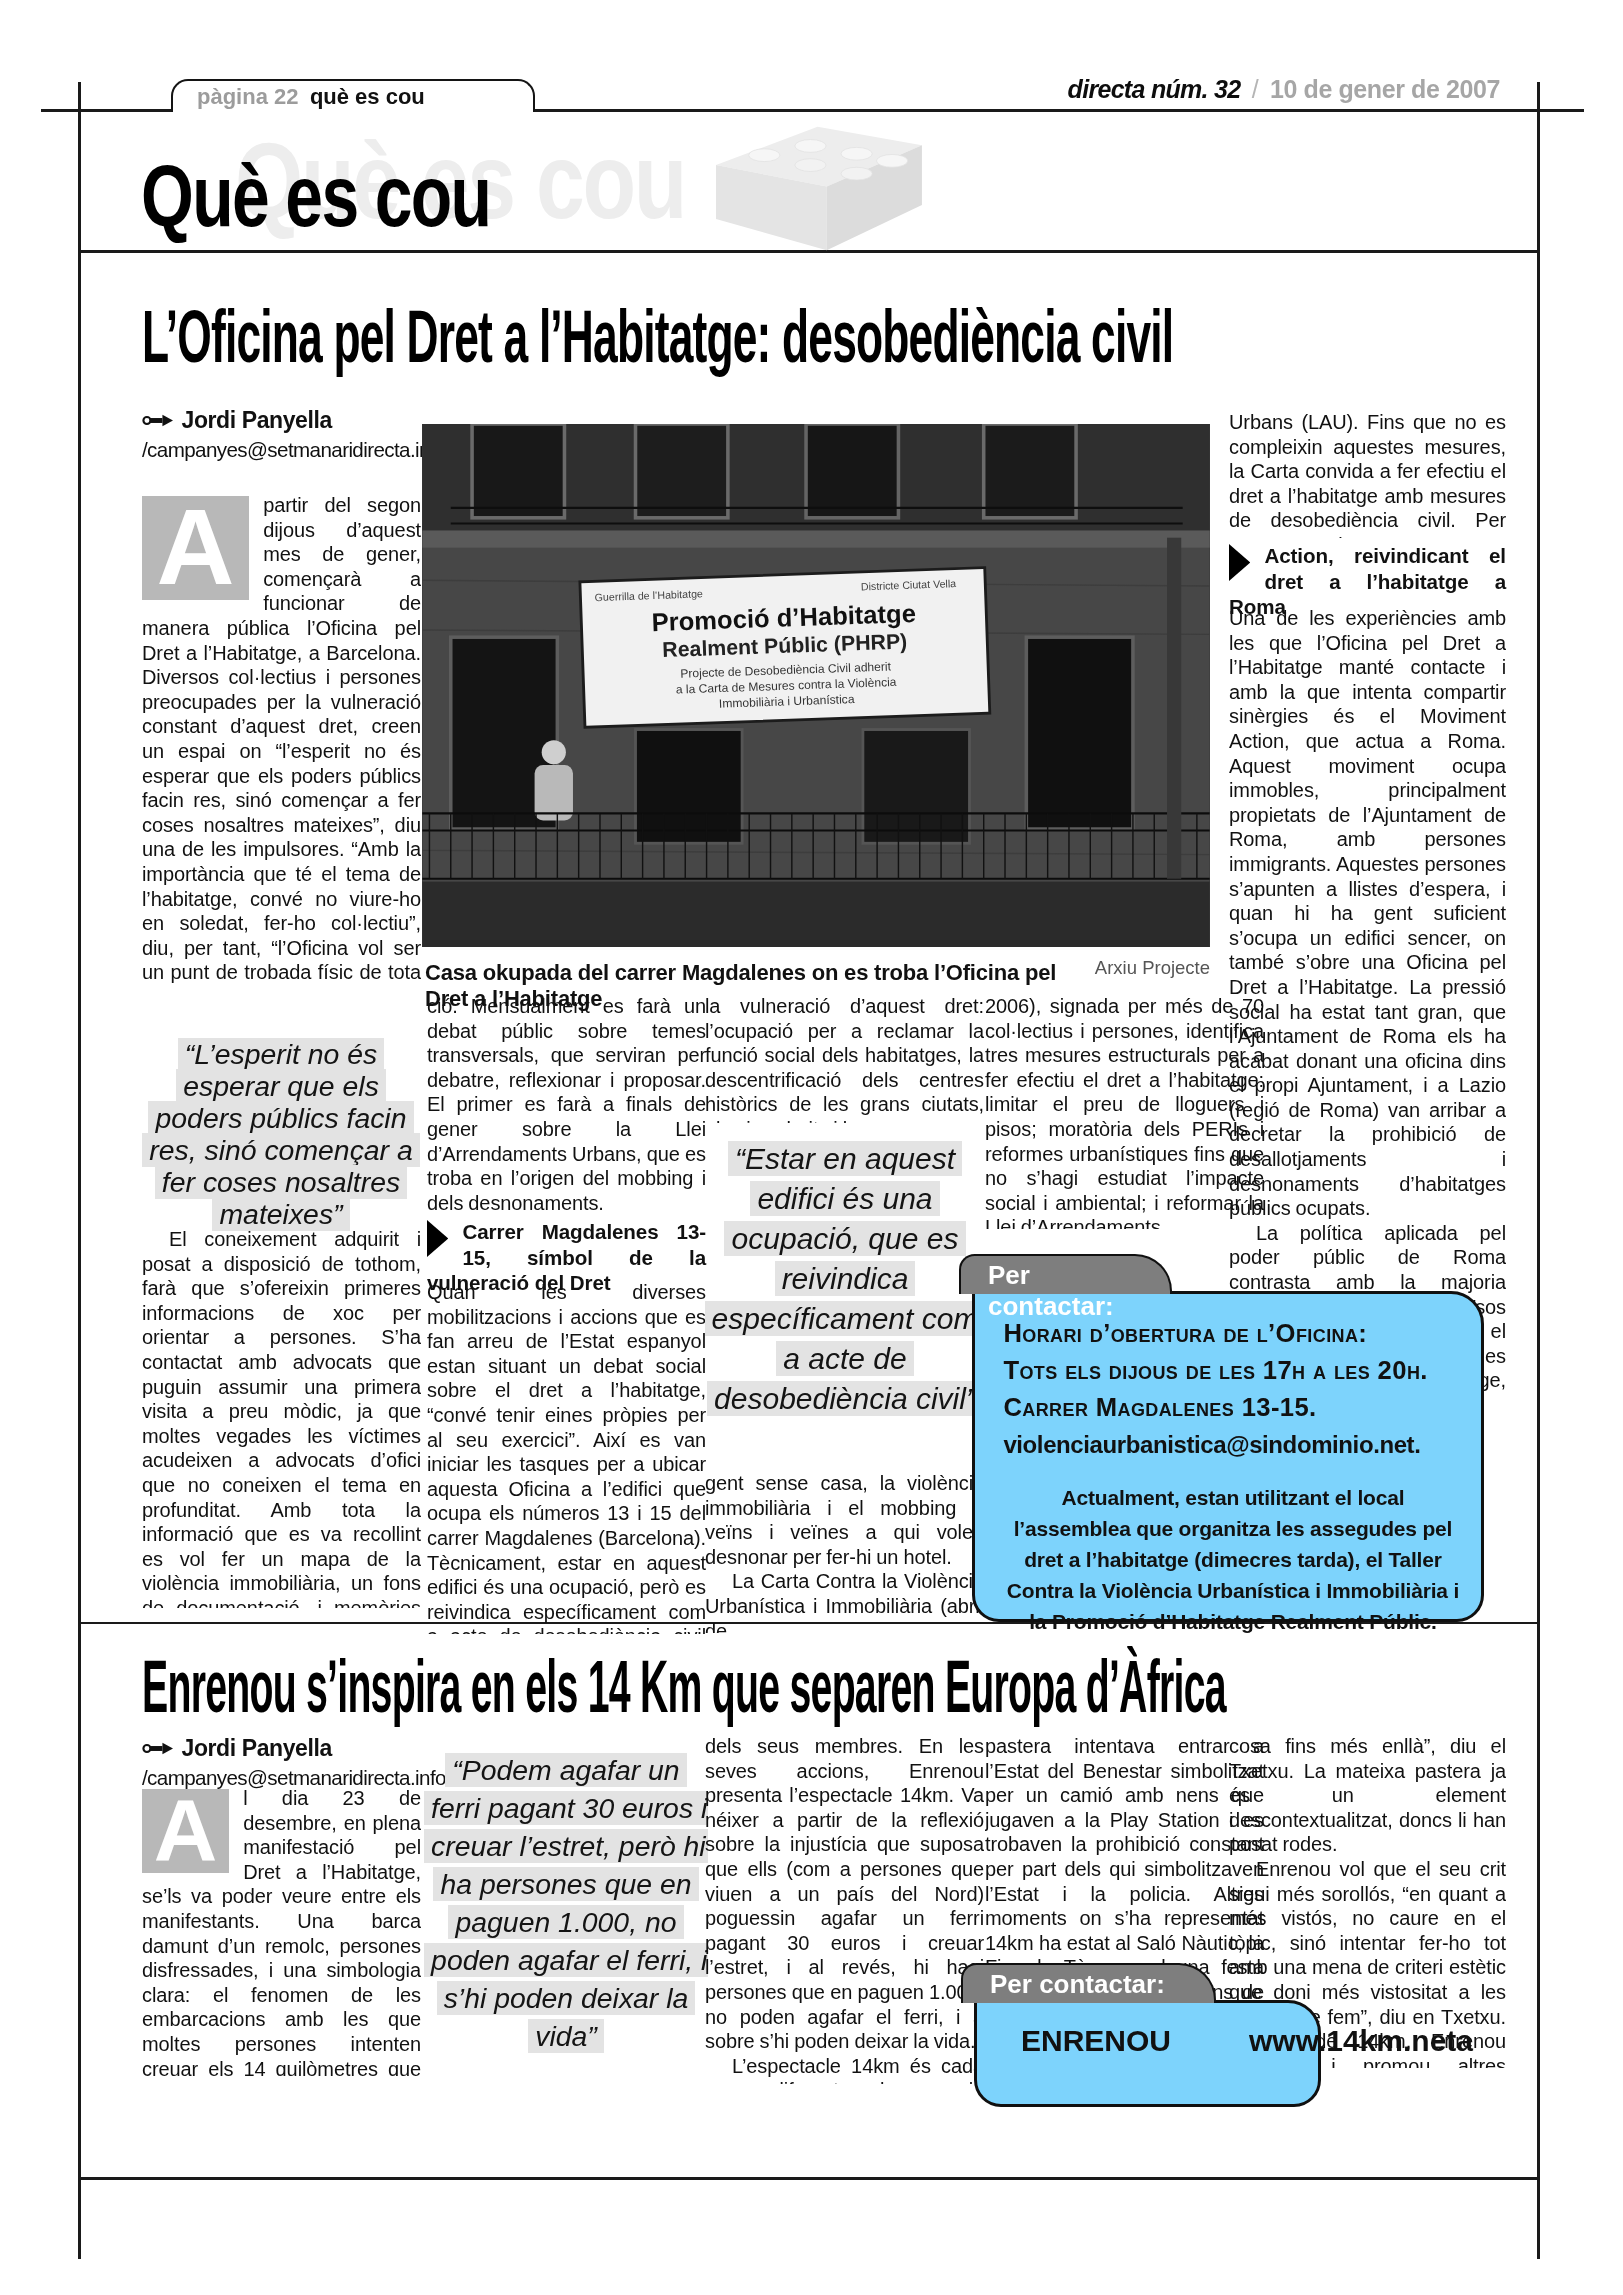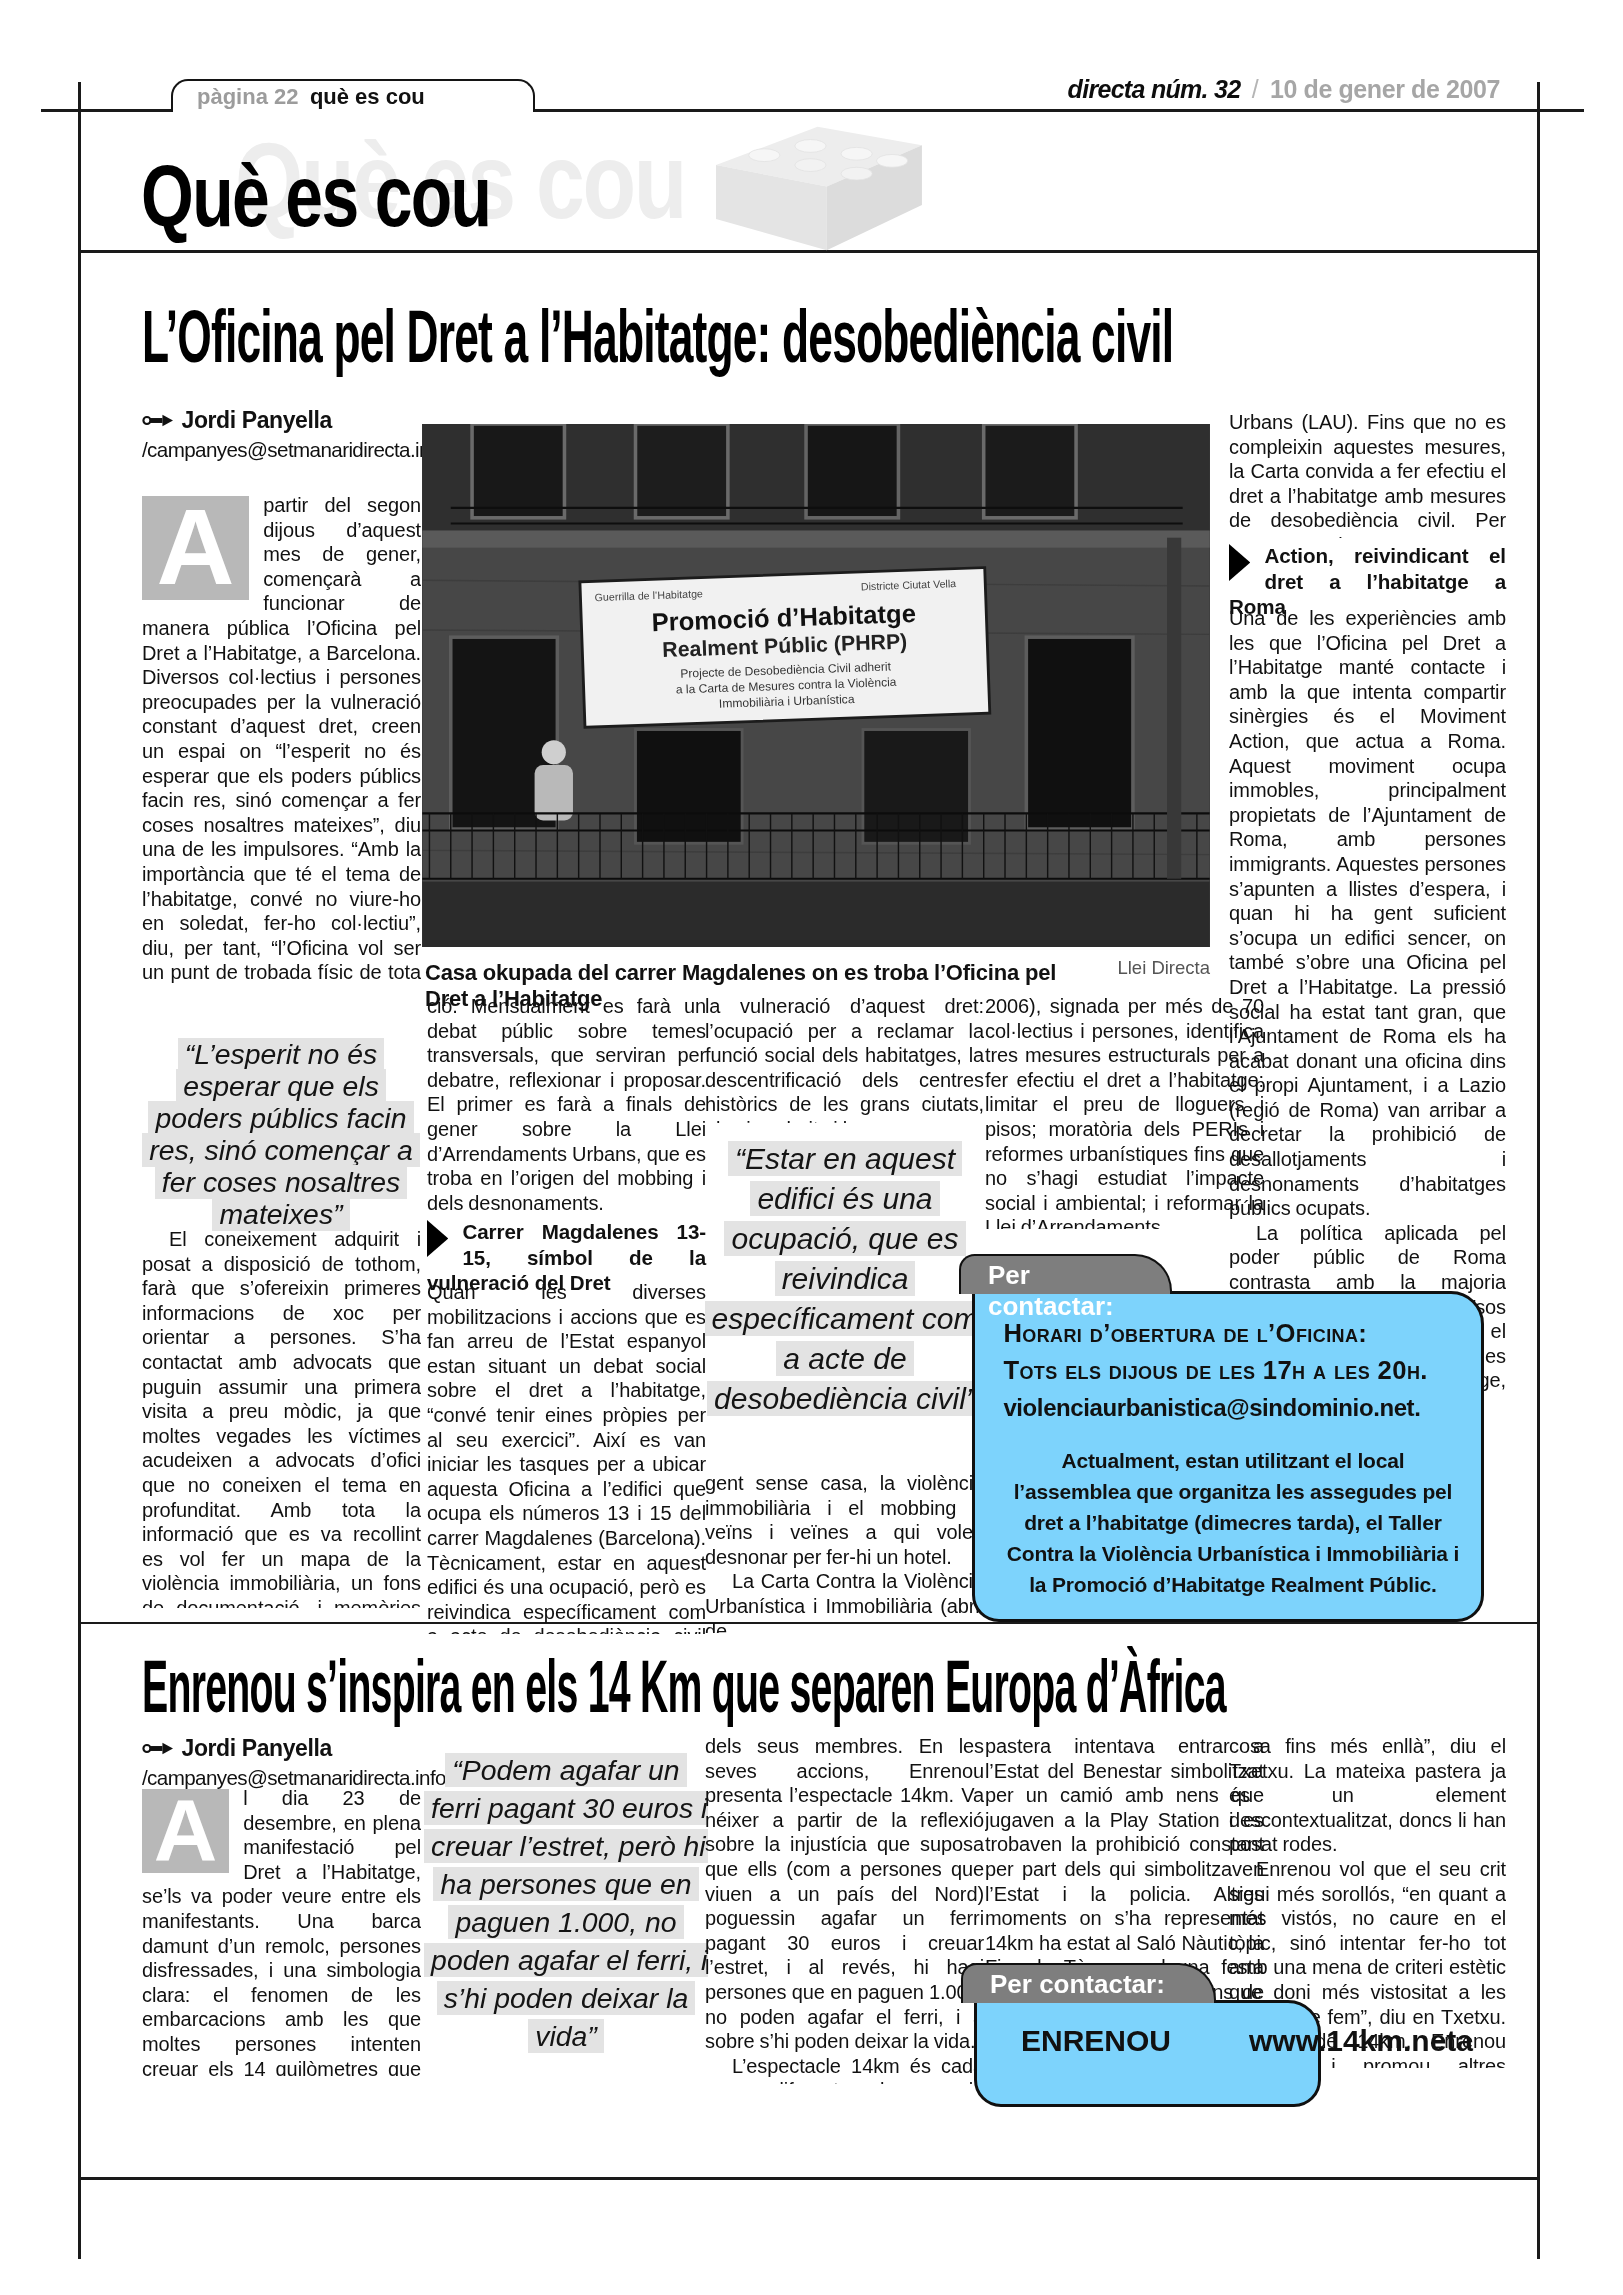--- a/index.html
+++ b/index.html
@@ -214,21 +214,21 @@
         <line x1="1000" y1="548" x2="1000" y2="640"></line>
           <line x1="1030" y1="548" x2="1030" y2="640"></line>
           <line x1="1060" y1="548" x2="1060" y2="640"></line>
           <line x1="1090" y1="548" x2="1090" y2="640"></line>
       </g>
       <rect x="0" y="644" width="1108" height="92" fill="#2b2b2b"></rect>
       <rect x="1048" y="160" width="20" height="480" fill="#383838"></rect>
     </svg>
   </div>
   <div class="caption">Casa okupada del carrer Magdalenes on es troba l’Oficina pel Dret a l’Habitatge</div>
-  <div class="credit">Llei Directa</div>
+  <div class="credit">Arxiu Projecte</div>
 
   <div class="btxt" style="left:427px;top:994px;width:279px;height:222px;">ció. Mensualment es farà un debat públic sobre temes transversals, que serviran per debatre, reflexionar i proposar. El primer es farà a finals de gener sobre la Llei d’Arrendaments Urbans, que es troba en l’origen del mobbing i dels desnonaments.</div>
 
   <div class="subhead" style="left:427px;top:1219px;width:279px;height:57px;">
     <svg width="21.3" height="37" viewBox="0 0 30 52">
         <polygon points="0,0 30,26 0,52" fill="#000"></polygon>
       </svg>
     <span>Carrer Magdalenes 13-15, símbol de la vulneració del Dret</span>
   </div>
 
@@ -245,20 +245,21 @@
     <span class="indent" style="display:block;">La Carta Contra la Violència Urbanística i Immobiliària (abril de</span>
   </div>
 
   <div class="btxt" style="left:985px;top:994px;width:279px;height:235px;">2006), signada per més de 70 col·lectius i persones, identifica tres mesures estructurals per a fer efectiu el dret a l’habitatge: limitar el preu de lloguers i pisos; moratòria dels PERIs i reformes urbanístiques fins que no s’hagi estudiat l’impacte social i ambiental; i reformar la Llei d’Arrendaments</div>
 
   <div class="cb-tab" style="left:959px;top:1254px;width:213px;height:40px;">Per contactar:</div>
   <div class="cb-body" style="left:959px;top:1291px;width:512px;height:331px;">
     <div class="cb1-content">
       <div class="cb-smallcaps">Horari d’obertura de l’Oficina:</div>
       <div class="cb-smallcaps">Tots els dijous de les 17h a les 20h.</div>
+      <div class="cb-smallcaps">Carrer Magdalenes 13-15.</div>
       <div class="cb-email">violenciaurbanistica@sindominio.net.</div>
       <div class="cb-note">Actualment, estan utilitzant el local l’assemblea que organitza les assegudes pel dret a l’habitatge (dimecres tarda), el Taller Contra la Violència Urbanística i Immobiliària i la Promoció d’Habitatge Realment Públic.</div>
     </div>
   </div>
 
   <div class="btxt" style="left:1229px;top:410px;width:277px;height:128px;">Urbans (LAU). Fins que no es compleixin aquestes mesures, la Carta convida a fer efectiu el dret a l’habitatge amb mesures de desobediència civil. Per aquest motiu es va ocupar Magdalenes 13-15.</div>
 
   <div class="subhead" style="left:1229px;top:543px;width:277px;height:58px;">
     <svg width="21.3" height="37" viewBox="0 0 30 52">
         <polygon points="0,0 30,26 0,52" fill="#000"></polygon>

